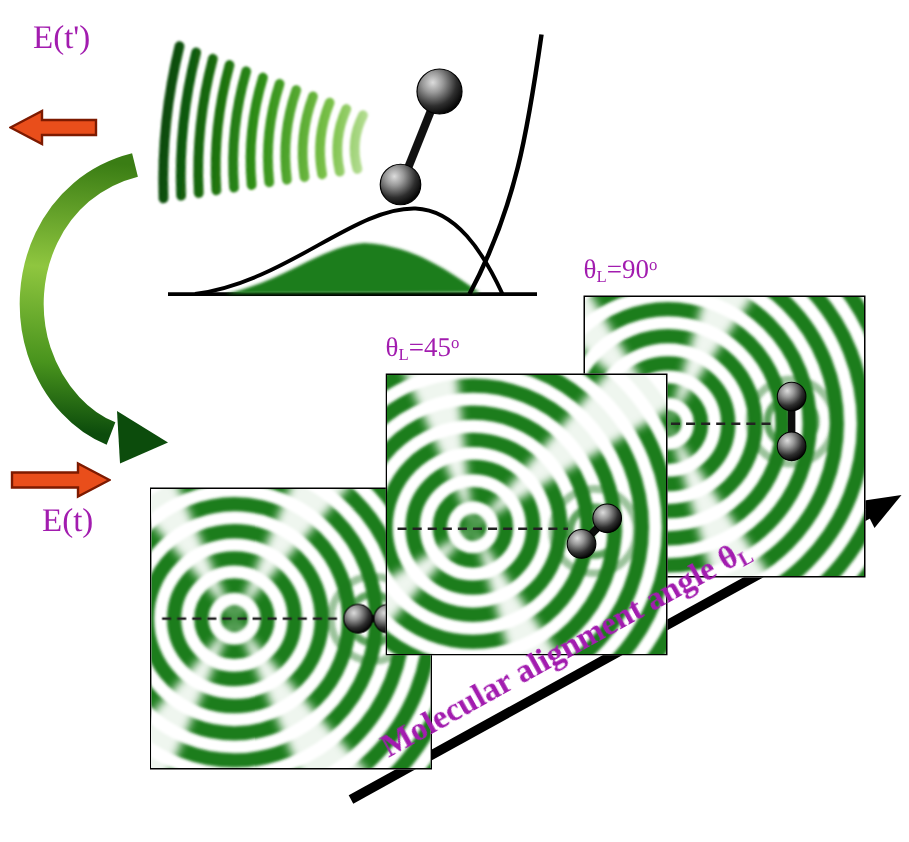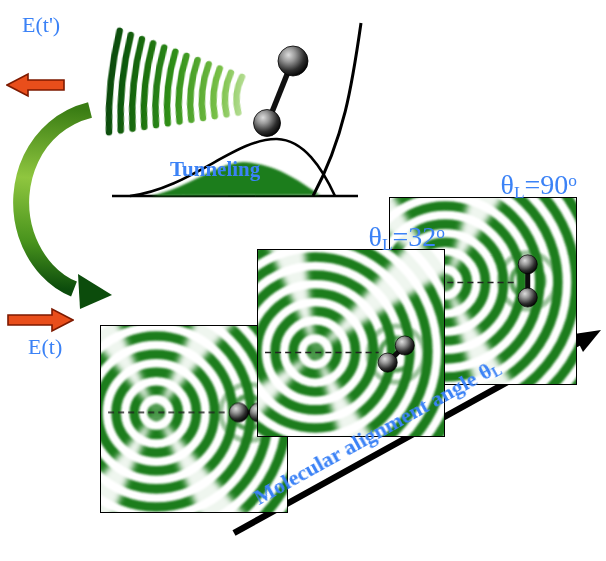--- a/index.html
+++ b/index.html
@@ -1,24 +1,24 @@
 <!DOCTYPE html>
 <html><head>
 <meta charset="utf-8">
 <style>
   html,body{margin:0;padding:0;background:#fff;}
   .fig{position:relative;width:606px;height:561px;background:#fff;overflow:hidden;
-       font-family:"Liberation Serif",serif;color:#3b82f6;}
+       font-family:"Liberation Serif",serif;color:#a21caf;}
   .abs{position:absolute;}
   .elabel{font-size:22px;z-index:4;}
   .tun-label{font-weight:bold;font-size:21px;z-index:4;}
   .panel{position:absolute;width:188px;height:188px;border:1.6px solid #000;
          background:#fff;box-sizing:border-box;}
   .panel svg{display:block;width:100%;height:100%;}
-  .plabel{position:absolute;width:188px;text-align:right;font-size:28px;z-index:4;}
+  .plabel{position:absolute;width:188px;text-align:left;font-size:18px;z-index:4;}
   .axis-label{font-weight:bold;font-size:22px;white-space:nowrap;
               transform:rotate(-29deg);transform-origin:0 50%;z-index:6;}
   sub{font-size:0.62em;vertical-align:-0.25em;}
   sup{font-size:0.62em;vertical-align:0.45em;}
 </style>
 </head>
 <body>
 
 <div class="fig">
 
@@ -88,21 +88,20 @@
         <path d="M 64 33 Q 57 72 64 111" stroke="url(#pulseGrad)" stroke-width="6.5" fill="none"></path>
         <path d="M 75.5 36 Q 68.5 72 75.5 108" stroke="url(#pulseGrad)" stroke-width="6.5" fill="none"></path>
         <path d="M 87 39 Q 80 72 87 105" stroke="url(#pulseGrad)" stroke-width="6.5" fill="none"></path>
         <path d="M 98.5 42 Q 91.5 72 98.5 102" stroke="url(#pulseGrad)" stroke-width="6.5" fill="none"></path>
         <path d="M 110 45 Q 103 72 110 99" stroke="url(#pulseGrad)" stroke-width="6.5" fill="none"></path>
         <path d="M 121.5 48 Q 114.5 72 121.5 96" stroke="url(#pulseGrad)" stroke-width="6.5" fill="none"></path>
         <path d="M 133 51 Q 126 72 133 93" stroke="url(#pulseGrad)" stroke-width="6.5" fill="none"></path>
         <path d="M 144.5 54 Q 137.5 72 144.5 90" stroke="url(#pulseGrad)" stroke-width="6.5" fill="none"></path>
       </g>
     </svg>
-  <div class="abs tun-label" style="left:170px;top:157px">Tunneling</div>
 
   <div class="panel" style="left:100px;top:325px;z-index:2">
     <svg id="svg-p0" viewBox="0 0 185 185">
         <defs>
           <filter id="bl0" x="-20%" y="-20%" width="140%" height="140%">
             <feGaussianBlur stdDeviation="1.2"></feGaussianBlur>
           </filter>
           <filter id="blw0" x="-30%" y="-30%" width="160%" height="160%">
             <feGaussianBlur stdDeviation="3"></feGaussianBlur>
           </filter>
@@ -223,18 +222,18 @@
           <path d="M 57 101 L 123.1529653960798 331.70280702519653 L 191.20629683297923 299.96901741321005 Z" fill="#fff" opacity="0.93"></path>
           <path d="M 57 101 L -148.72015216850693 224.60913797841306 L -100.45416695772181 282.13029925346524 Z" fill="#fff" opacity="0.93"></path>
         </g>
         <line x1="7" y1="102" x2="120" y2="102" stroke="#222" stroke-width="1.6" stroke-dasharray="6 4"></line>
         <line x1="129" y1="112" x2="146" y2="95" stroke="#0d0d0d" stroke-width="5" stroke-linecap="round"></line>
         <circle cx="129" cy="112" r="9.5" fill="url(#sg1)" stroke="#000" stroke-width="0.7"></circle>
         <circle cx="146" cy="95" r="9.5" fill="url(#sg1)" stroke="#000" stroke-width="0.7"></circle>
       </svg>
   </div>
 
-  <div class="plabel" style="left:257px;top:221px"><span>θ</span><sub>L</sub><span>=32</span><sup>o</sup></div>
+  <div class="plabel" style="left:257px;top:221px"><span>θ</span><sub>L</sub><span>=45</span><sup>o</sup></div>
   <div class="plabel" style="left:389px;top:169px"><span>θ</span><sub>L</sub><span>=90</span><sup>o</sup></div>
 
   <div class="abs axis-label" style="left:256px;top:486px"><span>Molecular alignment angle </span><span>θ</span><sub>L</sub></div>
 
 </div>
 
 </body></html>

